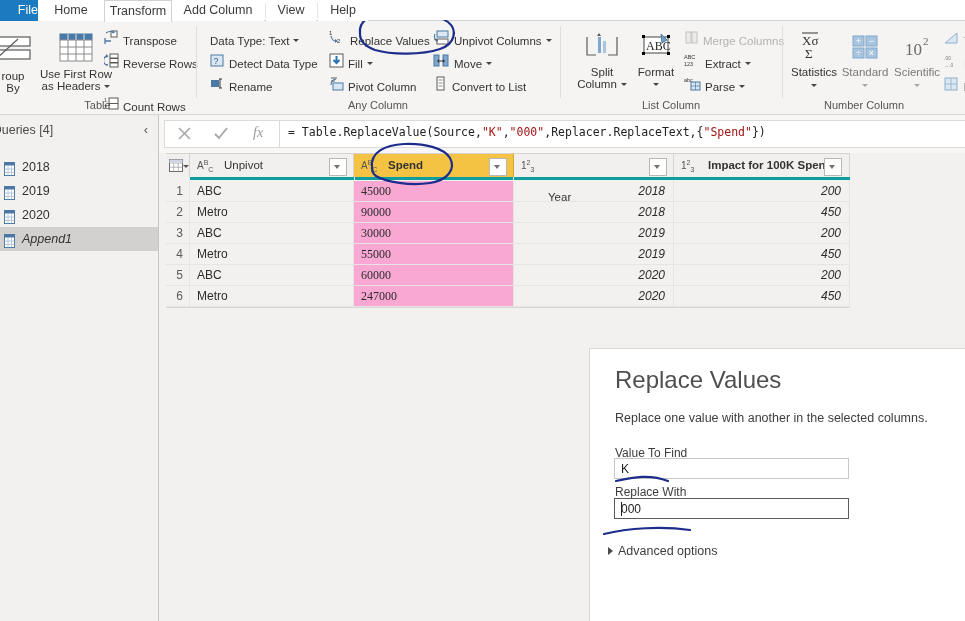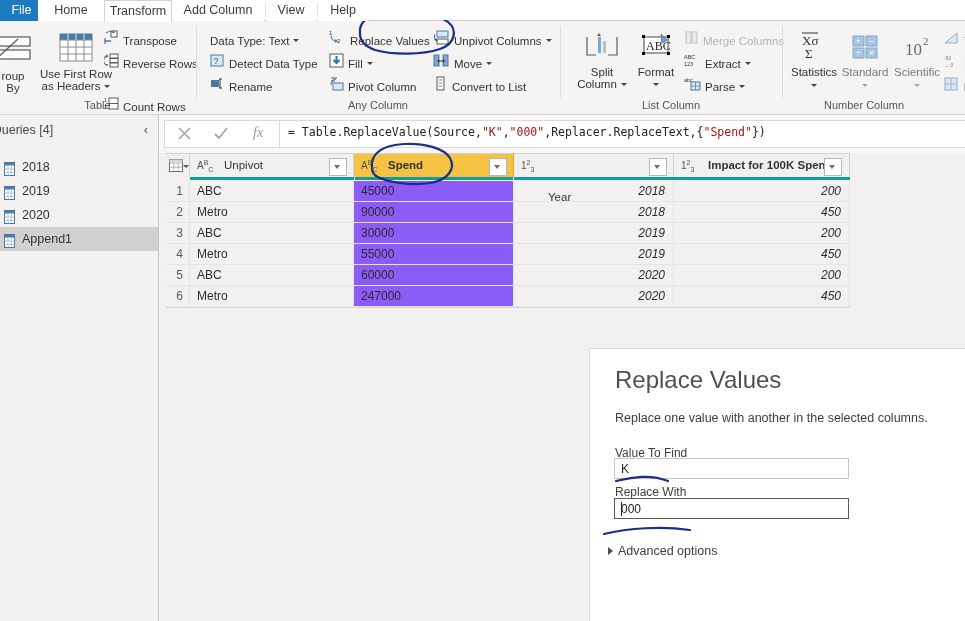--- a/index.html
+++ b/index.html
@@ -9,21 +9,21 @@
     font-size:12px;color:#333;background:#f2f1ef;
     -webkit-font-smoothing:antialiased;
   }
   #app{position:relative;width:965px;height:621px;overflow:hidden;background:#f2f1ef;}
 
   
   .tabbar{position:absolute;left:0;top:0;width:965px;height:21px;background:#f2f1ef;}
   .tabbar .underline{position:absolute;left:0;top:20px;width:965px;height:1px;background:#d4d2d0;}
   .tab{position:absolute;top:0;height:21px;line-height:21px;text-align:center;
        font-size:12.5px;color:#3b3b3b;cursor:default;}
-  .tab.file{background:#1c7ac0;color:#fff;left:0;width:33px;text-align:center;padding-left:5px;}
+  .tab.file{background:#1c7ac0;color:#fff;left:0;width:33px;text-align:right;padding-left:5px;}
   .tab.home{left:38px;width:66px;background:#fff;}
   .tab.transform{left:104px;width:66px;background:#fff;border-left:1px solid #d4d2d0;border-right:1px solid #d4d2d0;border-top:1px solid #d4d2d0;height:21px;line-height:20px;z-index:3;}
   .tab.addcol{left:172px;width:92px;background:#fff;}
   .tab.view{left:266px;width:50px;background:#fff;}
   .tab.help{left:318px;width:50px;background:#fff;}
   .tabbar .whitebg{position:absolute;left:33px;top:0;width:932px;height:20px;background:#fff;z-index:1;}
   .tabbar .tabtext{z-index:4;}
   .tab-sep{position:absolute;top:3px;height:15px;width:1px;background:#e6e4e2;z-index:2;}
 
   
@@ -42,21 +42,21 @@
   .smitem.dis{color:#b5b3b1;}
   .caret{display:inline-block;width:0;height:0;border-left:3px solid transparent;border-right:3px solid transparent;
          border-top:3.5px solid #444;vertical-align:middle;margin-left:4px;}
 
   
   .qpane{position:absolute;left:0;top:115px;width:158px;height:506px;background:#f2f1ef;}
   .qhead{position:absolute;left:0;top:8px;width:158px;height:18px;}
   .qtitle{position:absolute;left:-8px;top:0;font-size:12.5px;color:#4a4a4a;}
   .qcollapse{position:absolute;right:10px;top:-1px;font-size:13px;color:#555;}
   .qitem{position:absolute;left:0;width:158px;height:24px;line-height:24px;font-size:12.5px;color:#333;}
-  .qitem.sel{background:#d3d1cf;}
+  .qitem.sel{background:#d3d1cf;font-style:italic;}
   .qicon{position:absolute;left:4px;top:5px;width:11px;height:14px;}
   .qlabel{position:absolute;left:22px;top:0;}
   .splitter{position:absolute;left:158px;top:115px;width:1px;height:506px;background:#c8c6c4;}
 
   
   .fbar{position:absolute;left:159px;top:115px;width:806px;height:38px;background:#f8f7f5;}
   .fbbtns{position:absolute;left:5px;top:5px;width:108px;height:26px;background:#fff;border:1px solid #dcdad8;padding-left:8px;}
   .fbx{position:absolute;left:12px;top:5px;width:15px;height:15px;}
   .fbcheck{position:absolute;left:48px;top:5px;width:16px;height:15px;}
   .fbfx{position:absolute;left:88px;top:4px;font-style:italic;font-size:14px;color:#9b9997;font-family:"Liberation Serif",serif;}
@@ -79,21 +79,21 @@
   .hcdrop{position:absolute;top:4px;width:16px;height:16px;background:#fff;border:1px solid #b9b7b5;}
   .hcdrop i{position:absolute;left:4px;top:6px;width:0;height:0;border-left:3.5px solid transparent;
             border-right:3.5px solid transparent;border-top:4px solid #707070;}
   .tealbar{position:absolute;top:24px;height:3px;background:#0f9e9e;}
   .drow{position:absolute;height:21px;border-bottom:1px solid #e6e5e3;box-sizing:border-box;}
   .dcell{position:absolute;top:0;height:20px;line-height:20px;font-size:12px;color:#2b2b2b;
          border-right:1px solid #e6e5e3;box-sizing:border-box;overflow:hidden;}
   .dcell.rn{color:#5a5a5a;text-align:right;padding-right:6px;border-right:1px solid #e6e5e3;}
   .dcell.txt{padding-left:7px;}
   .dcell.num{text-align:right;padding-right:8px;font-style:italic;}
-  .dcell.selcol{background:#8b5cf6;padding-left:7px;}
+  .dcell.selcol{background:#f9a8d4;padding-left:7px;font-family:Liberation Serif, serif;}
   .gridbottom{position:absolute;height:1px;background:#d9d7d5;}
 
   
   .dlg{position:absolute;left:589px;top:348px;width:376px;height:273px;background:#fff;
        border-left:1px solid #d9d7d5;border-top:1px solid #d9d7d5;box-sizing:border-box;}
   .dlg-title{position:absolute;left:25px;top:17px;font-size:24px;color:#4f4f4f;font-weight:300;}
   .dlg-sub{position:absolute;left:25px;top:62px;font-size:12.5px;color:#3d3d3d;}
   .dlg-lbl{position:absolute;left:25px;font-size:12px;color:#3d3d3d;}
   .dlg-input{position:absolute;left:24px;width:235px;height:21px;background:#fff;box-sizing:border-box;}
   .dlg-input.norm{border:1px solid #c9c7c5;}

